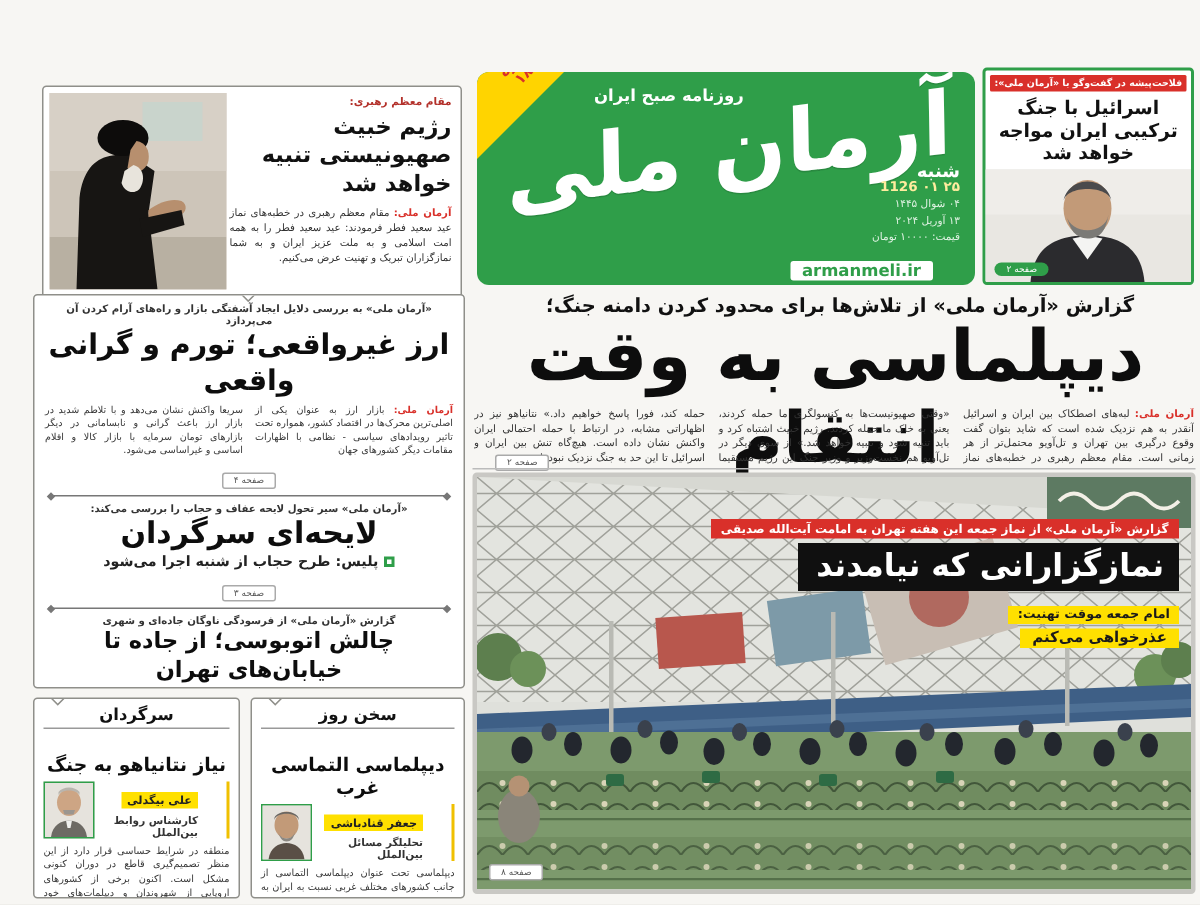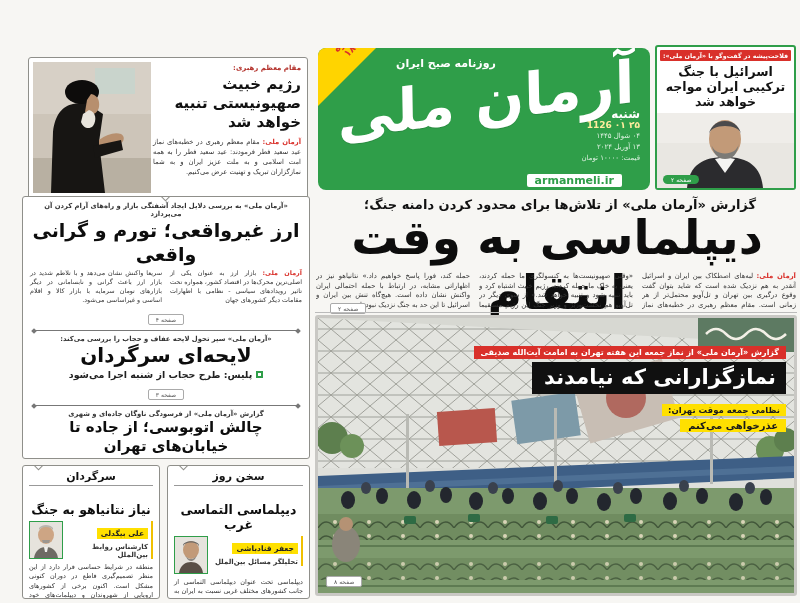--- a/index.html
+++ b/index.html
@@ -85,21 +85,21 @@
   #ph-sub2 { position:absolute; right:8px; top:101px; background:#ffe000; color:#1a1a1a; font-size:10px; font-weight:bold; padding:1px 8px; }
   #ph-badge { position:absolute; left:8px; bottom:6px; }
 
   
   .op-box { top:465px; height:134px; padding:4px 6px; overflow:hidden; }
   #op-right { left:167px; width:143px; }
   #op-left  { left:22px;  width:138px; }
   .op-section { text-align:center; font-size:11px; font-weight:bold; color:#111; border-bottom:1px solid #999; padding-bottom:2px; }
   .op-headline { text-align:center; font-size:12.5px; font-weight:bold; color:#0d0d0d; margin-top:16px; }
   .op-authrow { display:flex; gap:4px; margin-top:4px; align-items:flex-start; }
-  .op-authmeta { flex:1; text-align:right; border-right:2px solid #f0c000; padding-right:3px; }
+  .op-authmeta { flex:1; text-align:right; border-right:2px solid #f0c000; padding-right:19px; }
   .op-name { display:inline-block; background:#ffe000; font-size:7.5px; font-weight:bold; padding:1px 4px; color:#222; }
   .op-role { font-size:7px; font-weight:bold; color:#333; margin-top:3px; }
   .op-photo { width:34px; height:38px; border:1px solid #2f9e49; background:#e9e7e2; flex:0 0 auto; }
   .op-body { font-size:6.5px; line-height:9.4px; text-align:justify; color:#333; margin-top:4px; }
 </style>
 </head>
 <body>
 
 <div id="page">
 
@@ -303,21 +303,21 @@
 
       <g fill="#2e6b44">
         <rect x="150" y="196" width="12" height="8" rx="2"></rect>
           <rect x="228" y="198" width="12" height="8" rx="2"></rect>
         <rect x="306" y="196" width="12" height="8" rx="2"></rect>
           <rect x="86" y="198" width="12" height="8" rx="2"></rect>
       </g>
     </svg>
     <div id="ph-label">گزارش «آرمان ملی» از نماز جمعه این هفته تهران به امامت آیت‌الله صدیقی</div>
     <div id="ph-headline">نمازگزارانی که نیامدند</div>
-    <div id="ph-sub1">نظامی جمعه موقت تهران:</div>
+    <div id="ph-sub1">امام جمعه موقت تهنیت:</div>
     <div id="ph-sub2">عذرخواهی می‌کنم</div>
     <span class="badge" id="ph-badge">صفحه ۸</span>
   </div>
 
   <div class="abs box op-box" id="op-right">
     <div class="notch" style="left:12px;"></div>
     <div class="op-section">سخن روز</div>
     <div class="op-headline">دیپلماسی التماسی غرب</div>
     <div class="op-authrow">
       <div class="op-authmeta">

